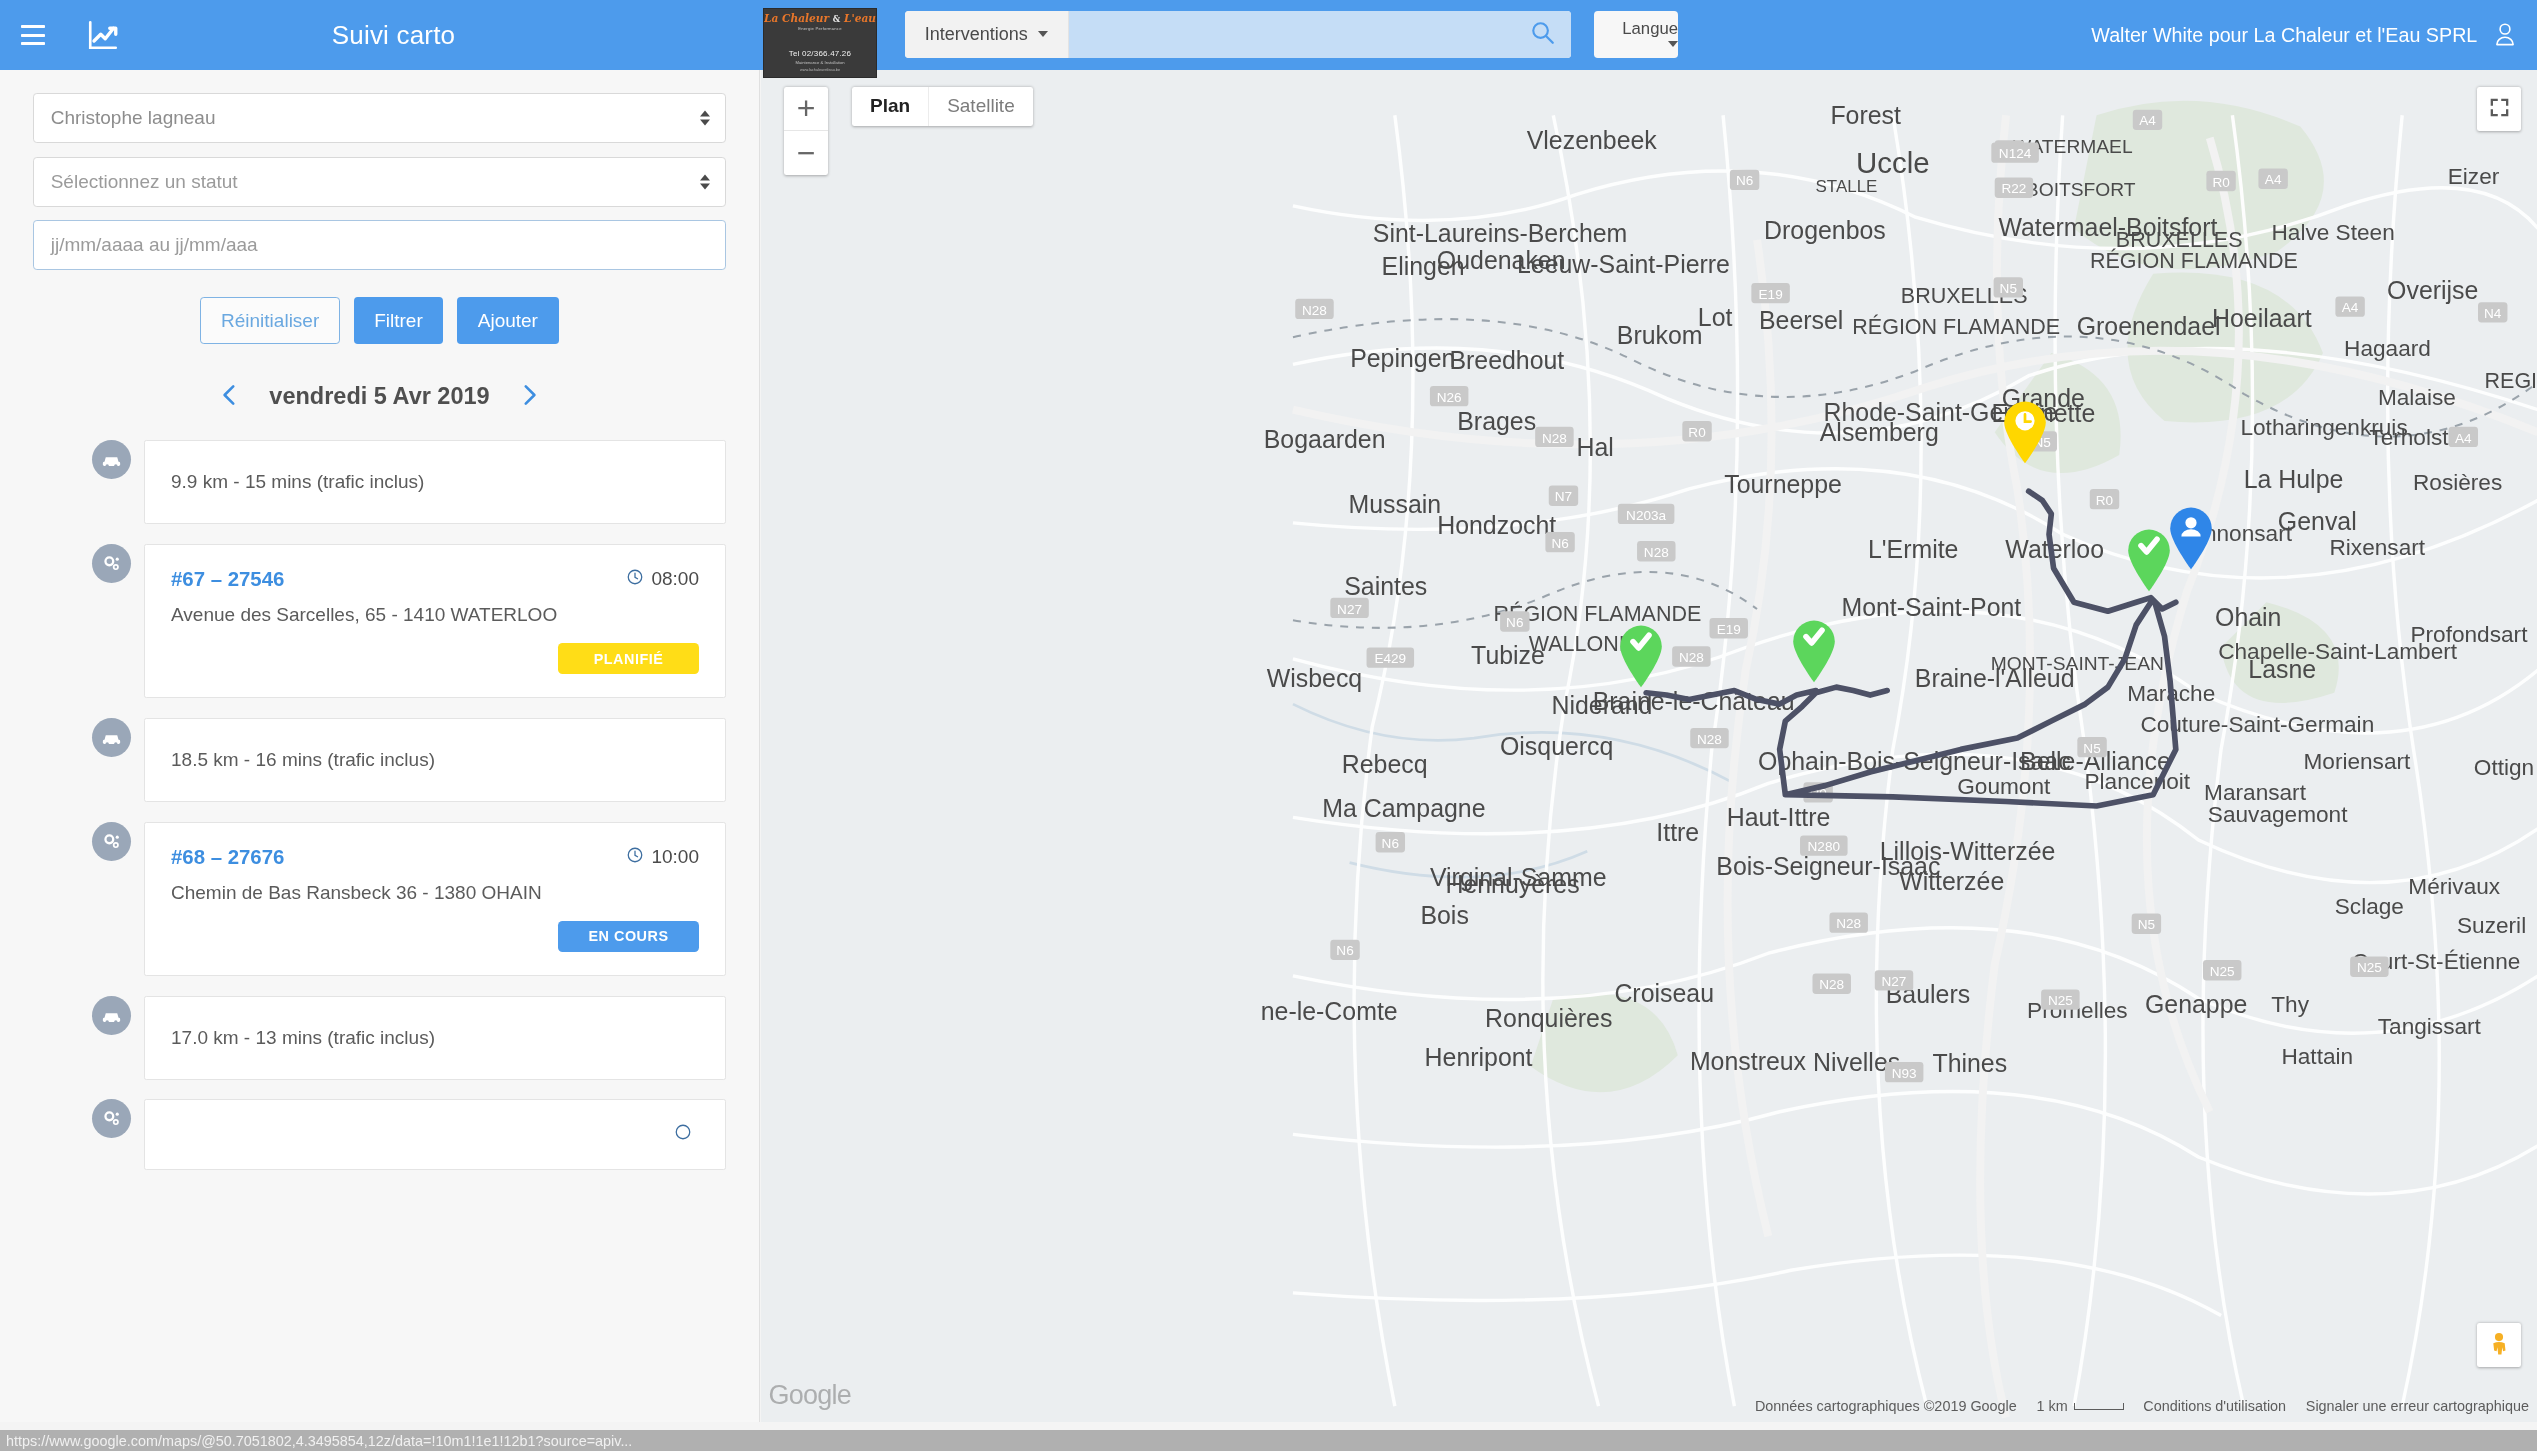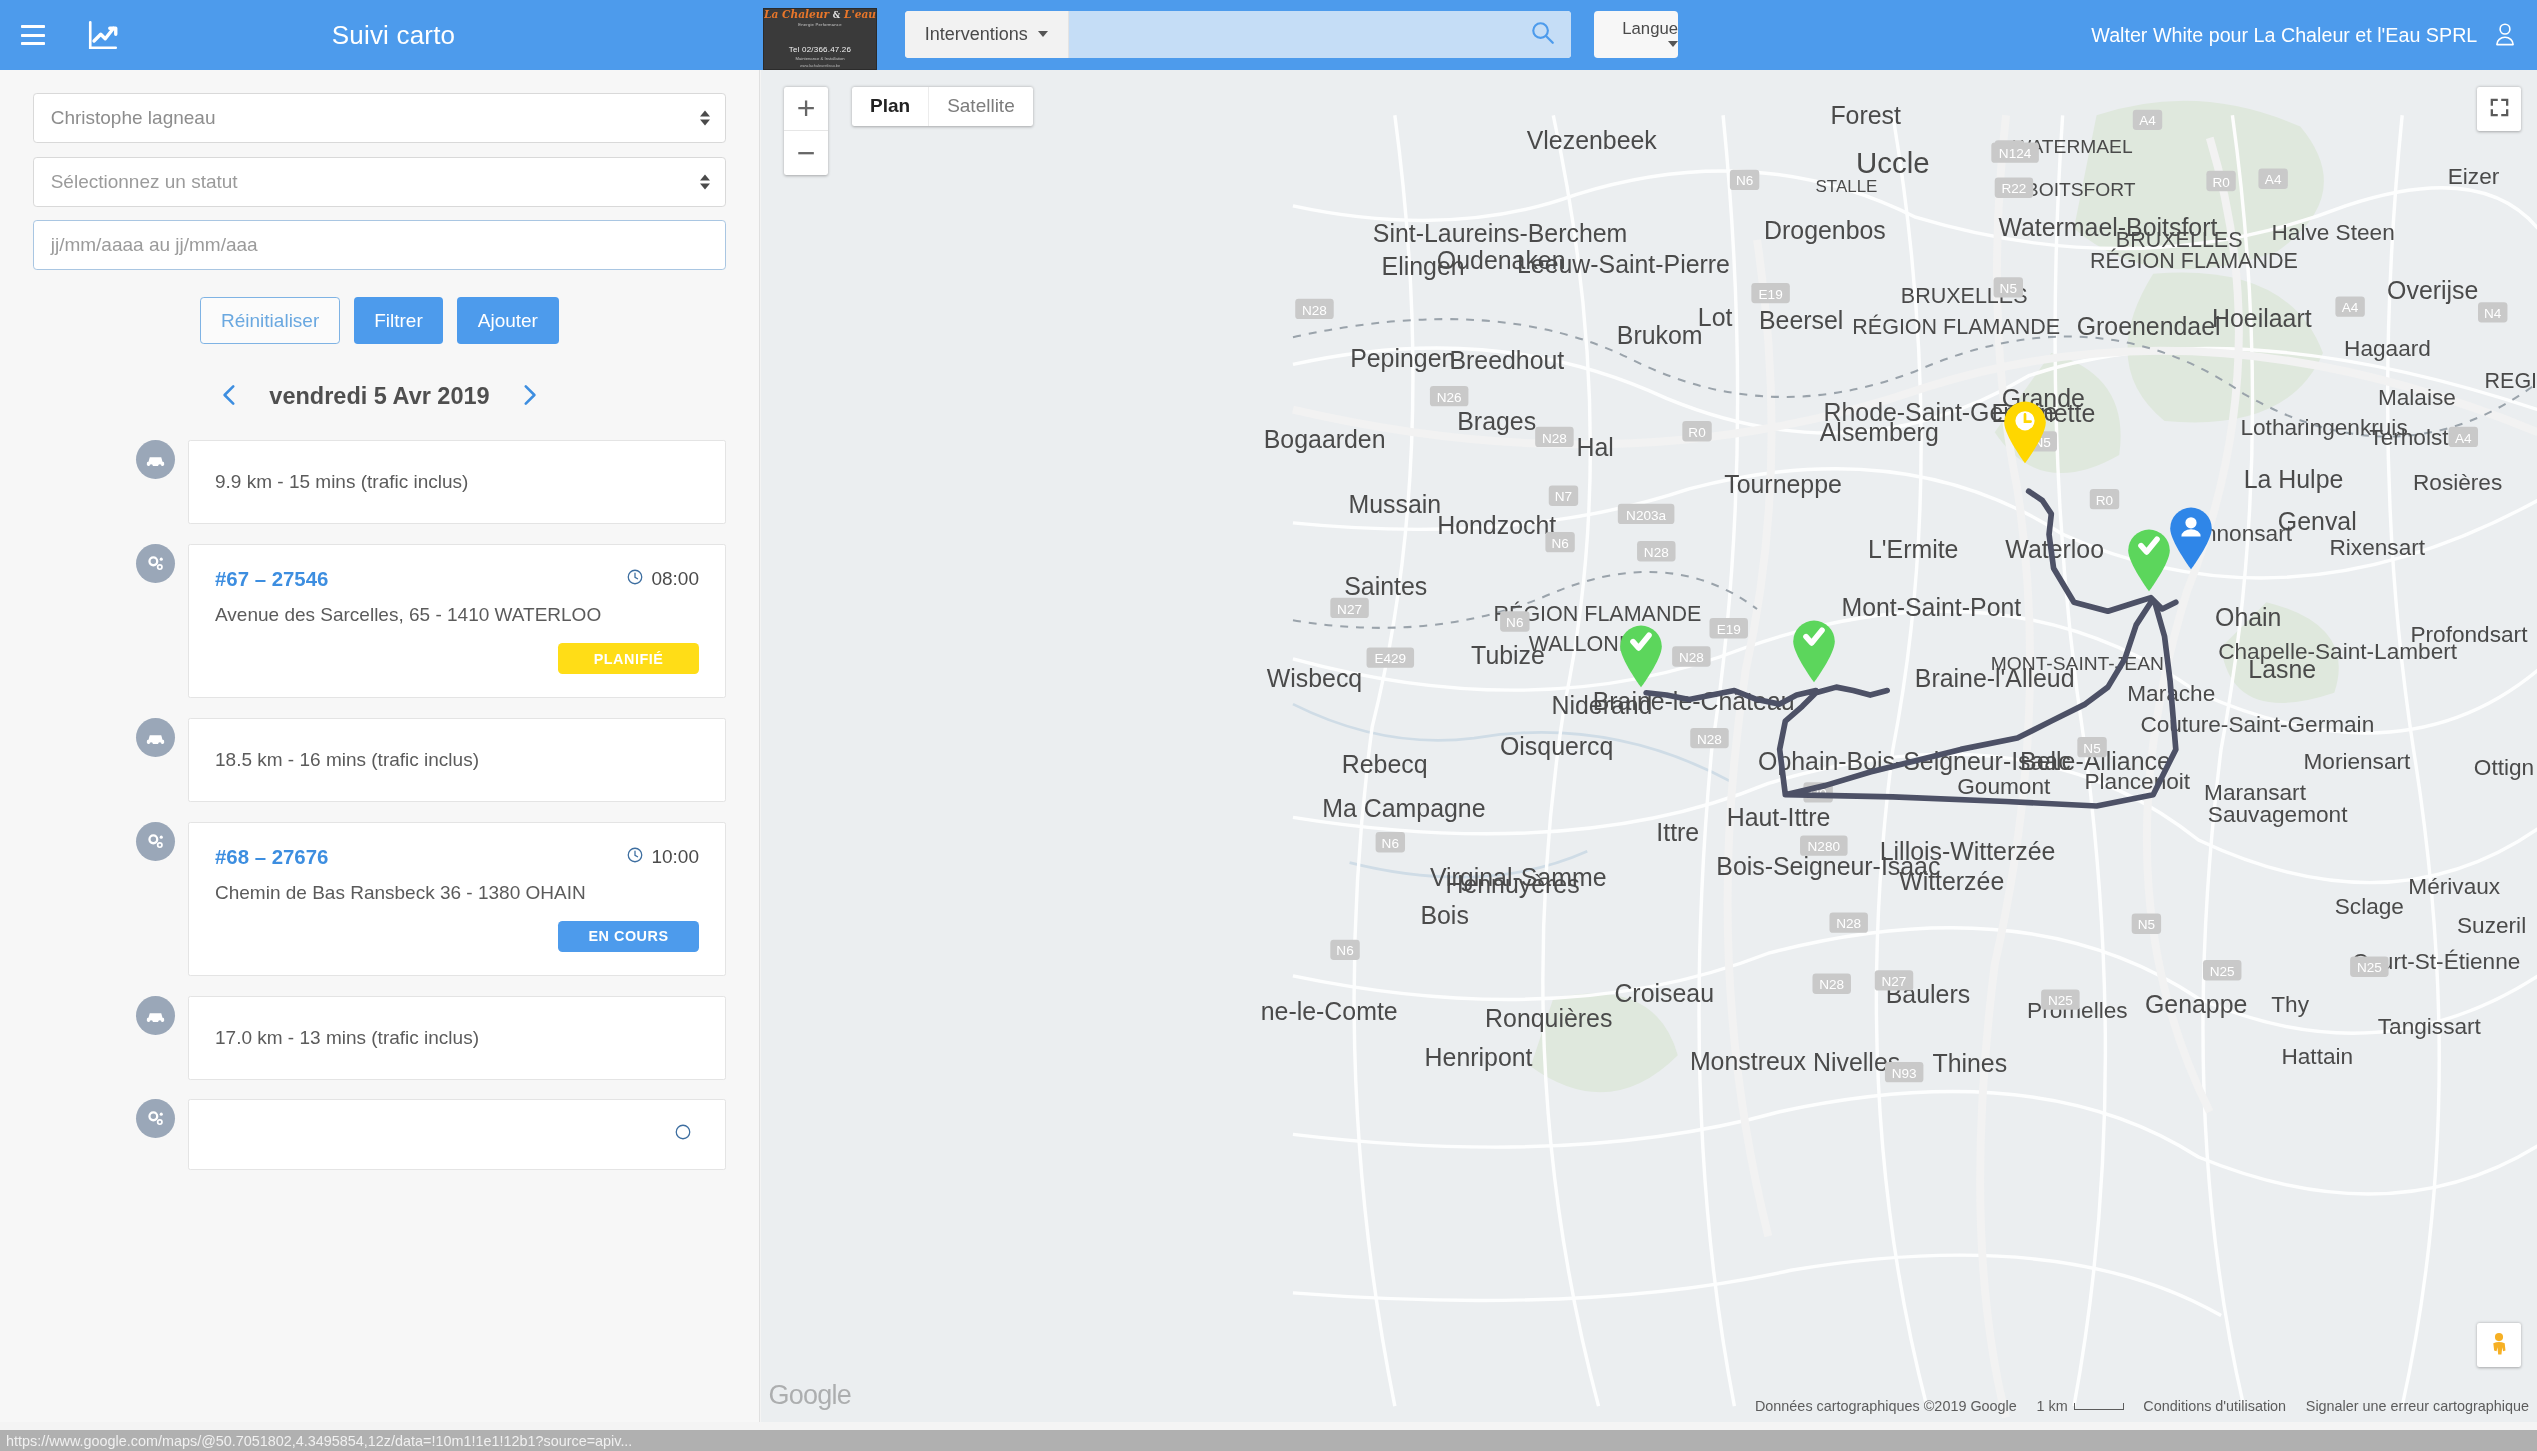--- a/index.html
+++ b/index.html
@@ -28,21 +28,21 @@
   .chart-icon { margin-left: 35px; width: 36px; height: 36px; cursor: pointer; }
 
   .app-title {
     position: absolute; left: 15px; width: 757px;
     text-align: center; color: #fff;
     font-size: 26px; font-weight: 400; letter-spacing: 0.2px;
   }
 
   .logo-box {
     position: absolute; left: 763px; top: 7.6px;
-    width: 114px; height: 62px;
+    width: 114px; height: 70px;
     background: #3a3a3a; border: 0.8px solid #2b2b2b;
     overflow: hidden;
     display: flex; flex-direction: column;
     align-items: center; justify-content: center;
     line-height: 1.05;
   }
   .logo-l1 { color:#e8762a; font-family:"DejaVu Serif", serif; font-style:italic;
              font-size:10.6px; font-weight:700; white-space:nowrap; }
   .logo-l1 .amp { color:#e9e9e9; font-style:normal; font-size:8.3px; }
   .logo-l2 { color:#c9c9c9; font-size:4.2px; margin-top:2.3px; letter-spacing:0.2px; }
@@ -118,21 +118,21 @@
          display: flex; align-items: center; justify-content: center;
          padding: 0 19.7px; cursor: pointer; border: 0.8px solid transparent; }
   .btn.outline { background: #fbfbfb; color: #6aa8e0; border-color: #7fb3e4; }
   .btn.primary { background: #4d9bec; color: #fff; }
 
   .datenav { display: flex; align-items: center; justify-content: center;
              gap: 26px; margin-top: 38px; }
   .datenav .arrow { cursor: pointer; }
   .datenav .dlabel { font-size: 23.5px; font-weight: 700; color: #4f4f4f; }
 
-  .cardlist { margin-top: 29px; position: relative; margin-left: 44px; }
+  .cardlist { margin-top: 29px; position: relative; }
   .entry { position: relative; margin: 0 33px 0 33px; padding-left: 111px; }
   .badge-icon {
     position: absolute; left: 59px; width: 39px; height: 39px;
     background: #9aa7b8; border-radius: 50%;
     display: flex; align-items: center; justify-content: center;
   }
   .card {
     background: #fff; border: 0.8px solid #e4e4e4; border-radius: 2.3px;
     padding: 23px 26px; margin-bottom: 19.7px;
   }

